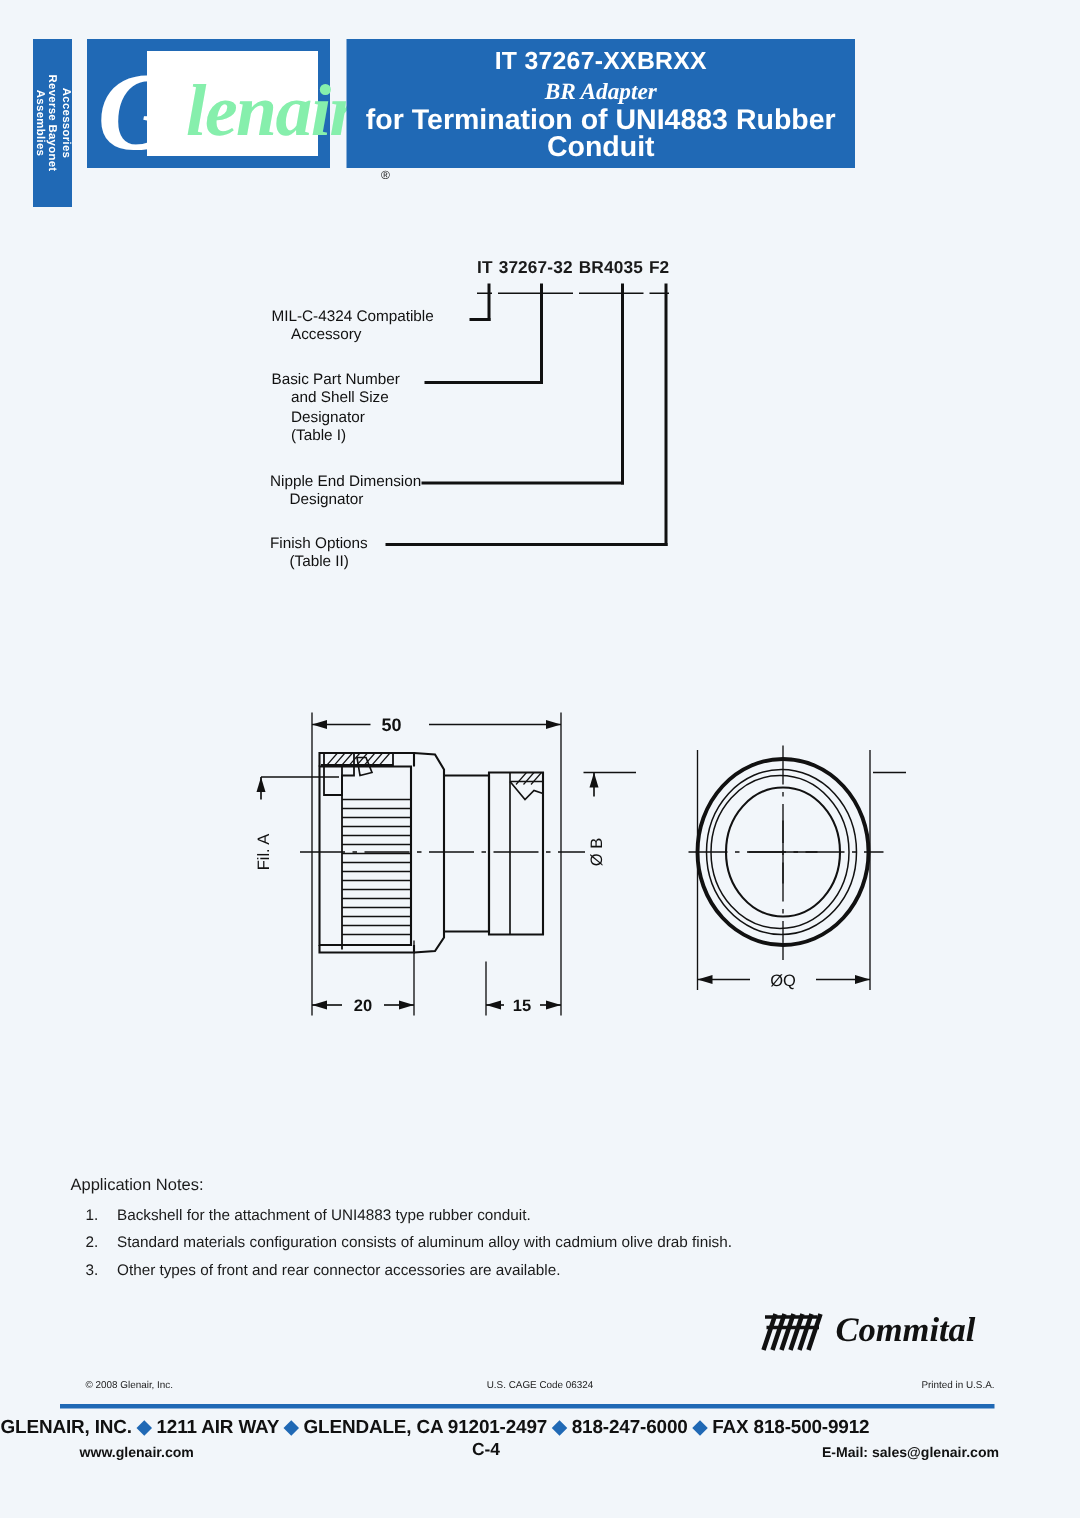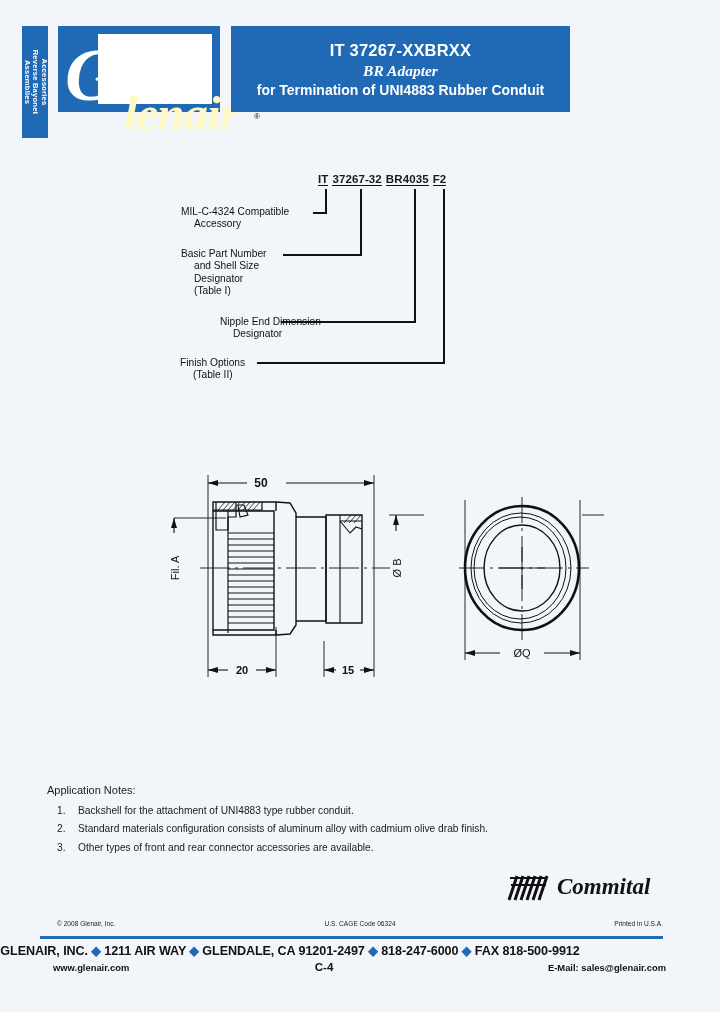--- a/index.html
+++ b/index.html
@@ -43,48 +43,47 @@
   .logo-g{
     position:absolute;left:7px;top:12px;
     font-family:"Liberation Serif", serif;
     font-style:italic;font-weight:bold;
     font-size:74px;line-height:74px;color:#ffffff;
   }
   .logo-word{
     position:absolute;left:66px;top:23px;
     font-family:"Liberation Serif", serif;
     font-style:italic;font-weight:bold;
-    font-size:49px;line-height:49px;color:#fef9c3;
+    font-size:49px;line-height:49px;color:#86efac;
     letter-spacing:-1px;
-    margin-top:40px;
   }
   .logo-reg{
     position:absolute;left:196px;top:86px;
     font-size:8px;color:#111;
   }
 
   
   .header{
     position:absolute;left:231px;top:26px;width:339px;height:86px;
     background:#2069b5;color:#ffffff;
     display:flex;flex-direction:column;align-items:center;justify-content:center;
     text-align:center;
   }
   .h-line1{font-size:16.5px;font-weight:bold;line-height:21px;letter-spacing:.2px;}
   .h-line2{font-size:15.5px;font-weight:bold;font-style:italic;
            font-family:"Liberation Serif",serif;line-height:20px;}
-  .h-line3{font-size:14px;font-weight:bold;line-height:18px;}
+  .h-line3{font-size:19px;font-weight:bold;line-height:18px;}
 
   
   .pn-row{
     position:absolute;left:318px;top:173px;
     font-size:11.5px;font-weight:bold;white-space:nowrap;
     letter-spacing:.1px;
   }
-  .pn-seg{border-bottom:1.6px solid #111;padding-bottom:0;display:inline-block;}
+  .pn-seg{border-bottom:1.6px solid #111;padding-bottom:10px;display:inline-block;}
   .pn-sp{display:inline-block;width:4px;}
 
   .callout{
     position:absolute;font-size:10.2px;line-height:12.4px;color:#111;
     white-space:nowrap;
   }
   .callout .sub{padding-left:13px;display:block;}
 
   .lead{position:absolute;background:#111;}
 
@@ -182,21 +181,21 @@
     <span class="sub">Accessory</span>
   </div>
 
   <div class="callout" style="left:181px;top:248px;">
     <span>Basic Part Number</span>
     <span class="sub">and Shell Size</span>
     <span class="sub">Designator</span>
     <span class="sub">(Table I)</span>
   </div>
 
-  <div class="callout" style="left:180px;top:316px;margin-left:40px;">
+  <div class="callout" style="left:180px;top:316px;">
     <span>Nipple End Dimension</span>
     <span class="sub">Designator</span>
   </div>
 
   <div class="callout" style="left:180px;top:357px;">
     <span>Finish Options</span>
     <span class="sub">(Table II)</span>
   </div>
 
   <div class="drawing">

